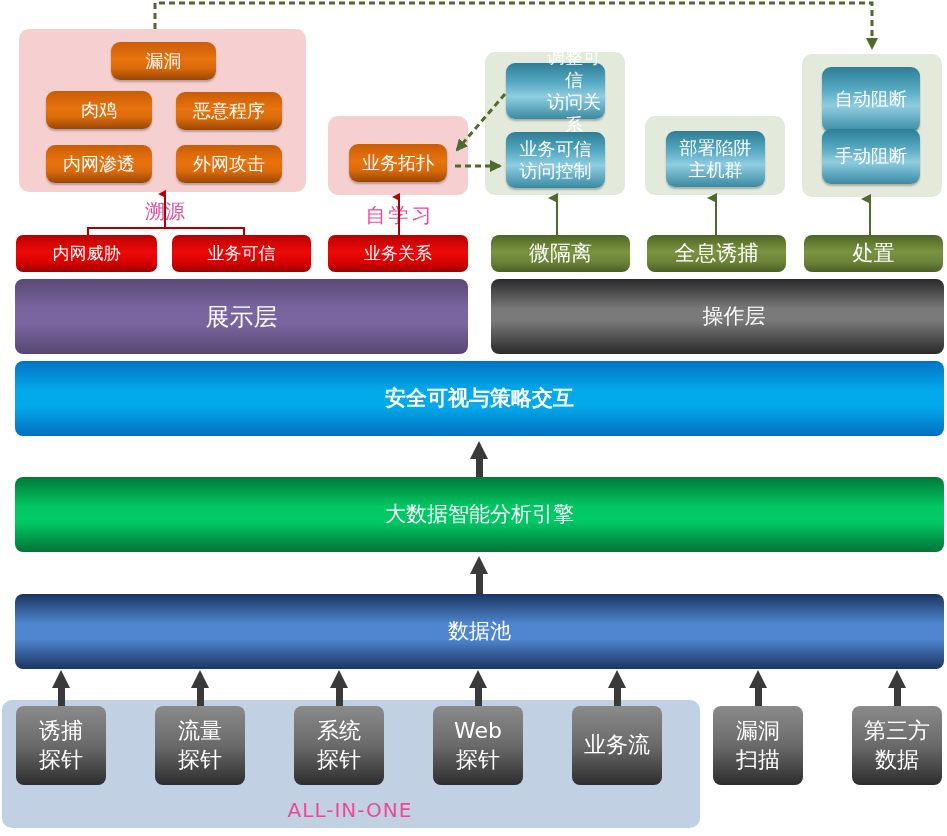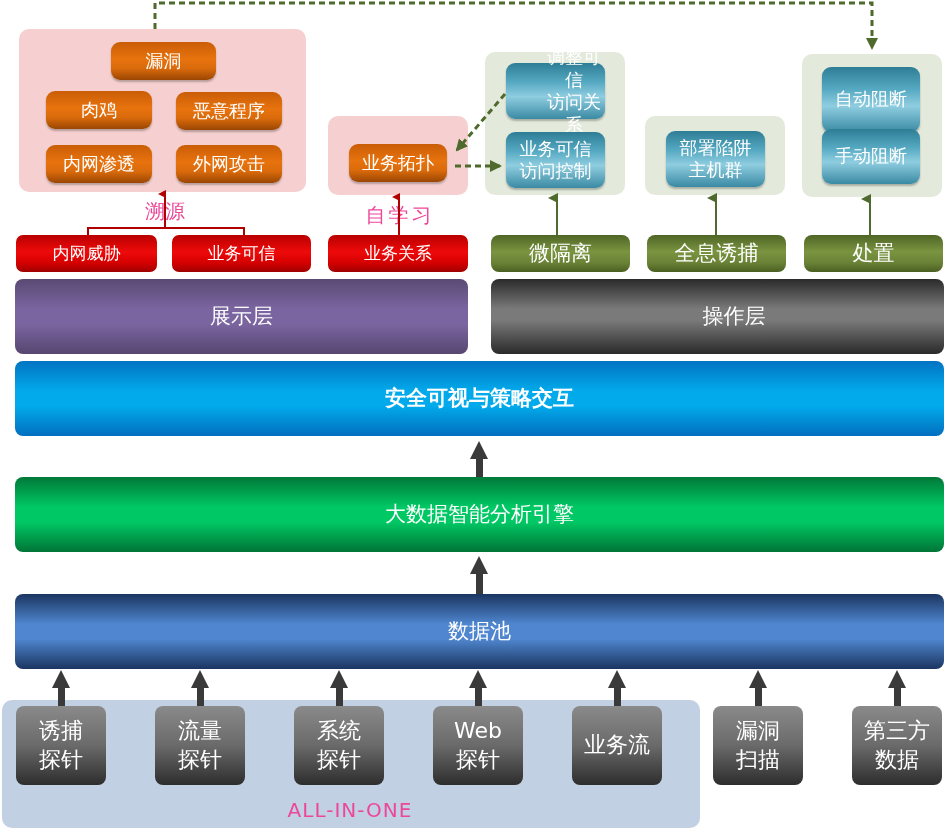--- a/index.html
+++ b/index.html
@@ -14,21 +14,21 @@
          color:#fff; border-radius:9px; line-height:1.25; }
   .orange { background:linear-gradient(to bottom,#c95d06 0%,#e8730e 45%,#d96a0b 70%,#9a4603 100%);
             box-shadow:0 2px 2px rgba(0,0,0,0.25); font-size:18px; }
   .teal { background:linear-gradient(to bottom,#2d7d95 0%,#57aac3 35%,#8fcde0 60%,#3a8aa3 100%);
           box-shadow:0 2px 2px rgba(0,0,0,0.25); font-size:18px; }
   .red { background:linear-gradient(to bottom,#b80000 0%,#ee0a0a 45%,#d50000 75%,#a00000 100%);
          font-size:17px; border-radius:7px; }
   .olive { background:linear-gradient(to bottom,#4f6526 0%,#7a9440 45%,#6a8236 75%,#4a5f22 100%);
            font-size:21px; border-radius:8px; }
   .purple { background:linear-gradient(to bottom,#5a4a74 0%,#7b65a0 40%,#7b65a0 60%,#564670 100%);
-            font-size:21px; border-radius:8px; }
+            font-size:24px; border-radius:8px; }
   .gray-dark { background:linear-gradient(to bottom,#2a2a2a 0%,#7a7a7a 40%,#7a7a7a 55%,#2a2a2a 100%);
                font-size:21px; border-radius:8px;padding-left:33px; }
   .bar-blue { background:linear-gradient(to bottom,#0273c2 0%,#02aaeb 40%,#02aaeb 60%,#026fbf 100%);
               font-size:21px; font-weight:bold; border-radius:8px; }
   .bar-green { background:linear-gradient(to bottom,#007838 0%,#00c864 40%,#00c864 60%,#007436 100%);
                font-size:21px; border-radius:8px; }
   .bar-navy { background:linear-gradient(to bottom,#1b3560 0%,#4f86cf 40%,#4f86cf 60%,#1b3560 100%);
               font-size:21px; border-radius:8px; }
   .probe { background:linear-gradient(to bottom,#8a8a8a 0%,#6a6a6a 50%,#2d2d2d 100%);
            font-size:22px; border-radius:8px; line-height:1.3; }

